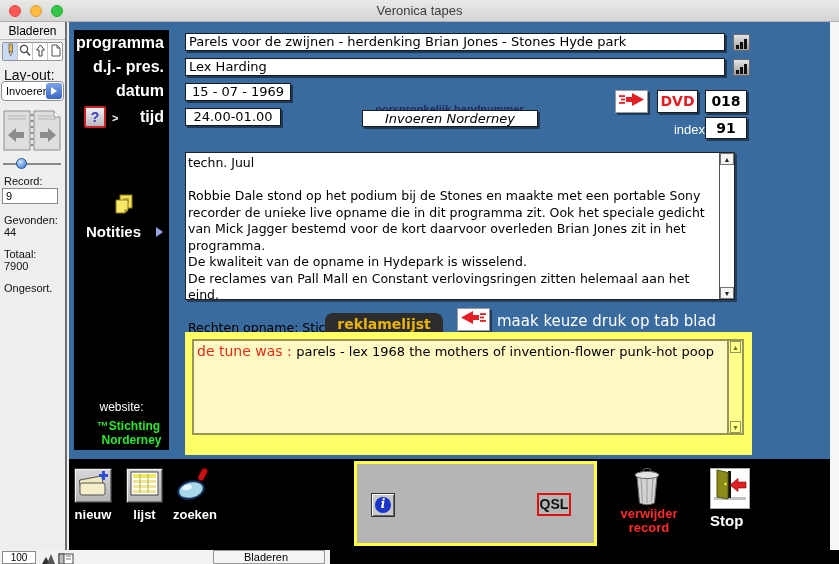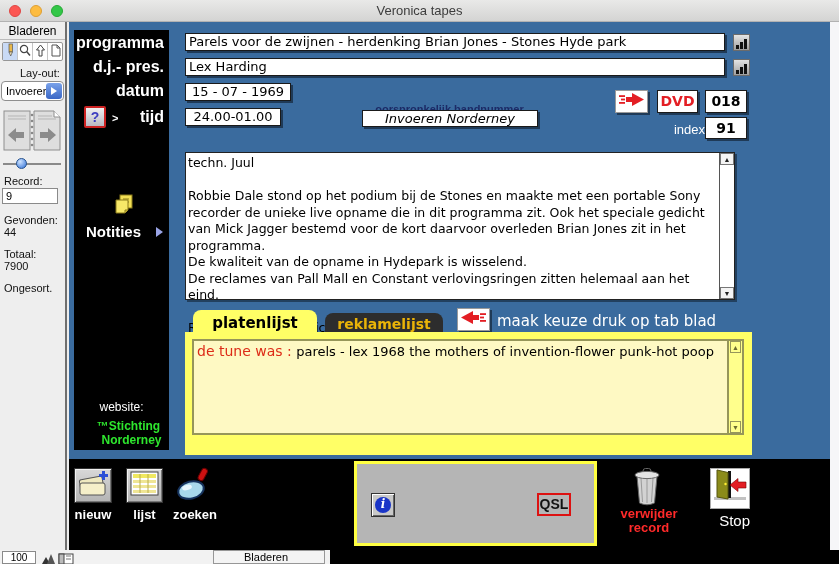--- a/index.html
+++ b/index.html
@@ -18,21 +18,21 @@
   
   .status-area { position:absolute; left:0; top:22px; width:67px; height:528px;
     background:#eeeeee; border-right:2px solid #6f6f6f; }
   .mode-header { position:absolute; top:2px; width:100%; text-align:center; font-size:12px; color:#000; }
   .mode-sep { position:absolute; top:17px; left:0; width:100%; height:1px; background:#bcbcbc; }
   .mode-icons { position:absolute; top:20px; left:2px; width:61px; height:19px; display:flex;
     border:1px solid #979797; background:#fff; border-radius:2px; }
   .mode-cell { flex:1; display:flex; align-items:center; justify-content:center; border-right:1px solid #c4c4c4; }
   .mode-cell:last-child { border-right:none; }
   .mode-cell.sel { background:#c9daf5; }
-  .small-label { position:absolute; left:20px; font-size:11px; color:#111; }
+  .small-label { position:absolute; left:4px; font-size:14px; color:#111; }
   .layout-popup { position:absolute; top:59px; left:1px; width:63px; height:20px; background:#fff;
     border:1px solid #8f8f8f; border-radius:4px; font-size:11px; line-height:18px; padding-left:4px; color:#000; }
   .popup-arrow { position:absolute; right:1px; top:1px; width:16px; height:16px; border-radius:3px;
     background:linear-gradient(#7aa2ea,#3a67c6); display:flex; align-items:center; justify-content:center; }
   .popup-arrow::after { content:""; border-left:6px solid #fff; border-top:4px solid transparent; border-bottom:4px solid transparent; }
   .book { position:absolute; top:85px; left:2px; }
   .zoom-slider { position:absolute; top:136px; left:3px; width:58px; height:12px; }
   .zoom-slider .track { position:absolute; top:5px; left:0; width:100%; height:2px; background:#8a8a8a; }
   .zoom-slider .ball { position:absolute; top:0; left:13px; width:11px; height:11px; border-radius:50%;
     background:radial-gradient(circle at 35% 30%, #cfe4ff, #2f6fd6); border:1px solid #24518f; }
@@ -116,22 +116,22 @@
     display:flex; align-items:center; justify-content:center; }
   .info-circle { width:16px; height:16px; border-radius:50%; background:#1a35c8; color:#fff;
     font-family:"DejaVu Serif",serif; font-style:italic; font-weight:bold; font-size:12px;
     text-align:center; line-height:15px; }
   .qsl-btn { position:absolute; left:180px; top:29px; width:34px; height:23px; border:2px solid #d11;
     color:#111; font-weight:bold; font-size:14px; text-align:center; line-height:19px; }
   .verwijder { position:absolute; left:549px; top:48px; width:62px; text-align:center;
     color:#ff2a2a; font-weight:bold; font-size:13px; line-height:14px; }
   .stop-btn { position:absolute; left:641px; top:9px; width:40px; height:41px; background:#fff;
     border:1px solid #aaa; display:flex; align-items:center; justify-content:center; }
-  .stop-label { position:absolute; left:641px; top:53px; width:40px; text-align:right;
-    color:#fff; font-weight:normal; font-size:15px; }
+  .stop-label { position:absolute; left:641px; top:53px; width:40px; text-align:left;
+    color:#fff; font-weight:bold; font-size:15px; }
 
   
   .bottom-strip { position:absolute; left:0; top:550px; width:839px; height:14px; background:#000; }
   .strip-left { position:absolute; left:0; top:0; width:330px; height:14px; background:#f2f2f2; }
   .zoom-box { position:absolute; left:2px; top:1px; width:34px; height:13px; background:#fff;
     border:1px solid #8a8a8a; font-size:10px; text-align:center; line-height:12px; color:#000; }
   .mini-icon { position:absolute; top:1px; }
   .mini-popup { position:absolute; left:213px; top:0px; width:112px; height:14px; background:#f4f4f4;
     border:1px solid #979797; font-size:11px; color:#000; padding-left:30px; line-height:13px; }
 </style>
@@ -295,21 +295,20 @@
 De kwaliteit van de opname in Hydepark is wisselend.
 De reclames van Pall Mall en Constant verlovingsringen zitten helemaal aan het eind.
 
 Rechten opname: Stichting Norderney</div>
       <div class="vscroll">
         <div class="vs-btn vs-up">▲</div>
         <div class="vs-btn vs-down">▼</div>
       </div>
     </div>
 
-    <div class="tab tab-active">platenlijst</div>
     <div class="tab tab-idle">reklamelijst</div>
     <div class="red-btn" style="left:388px; top:286px; width:33px; height:23px;">
       <span>
         <svg width="27" height="17" viewBox="0 0 27 17" style="transform:scaleX(-1);">
             <g fill="#e31e24">
           <polygon points="14,2 26,8.5 14,15 14,11 8,11 8,6 14,6"></polygon>
           <rect x="1" y="4.2" width="6" height="1.8"></rect>
               <rect x="3" y="7.6" width="4" height="1.8"></rect>
               <rect x="1" y="11" width="6" height="1.8"></rect>
         </g>

